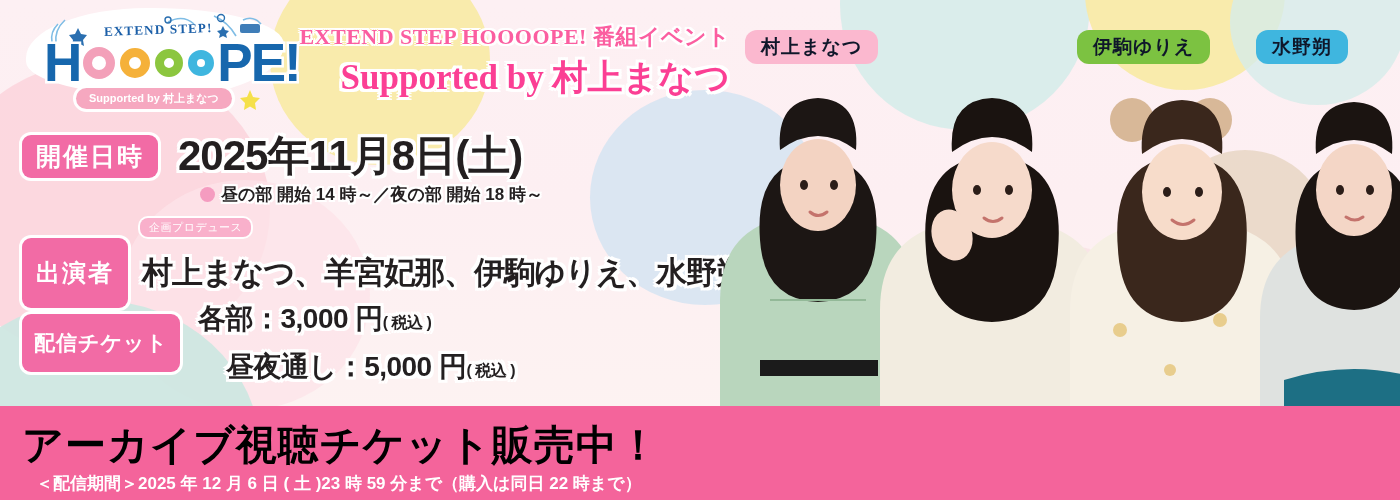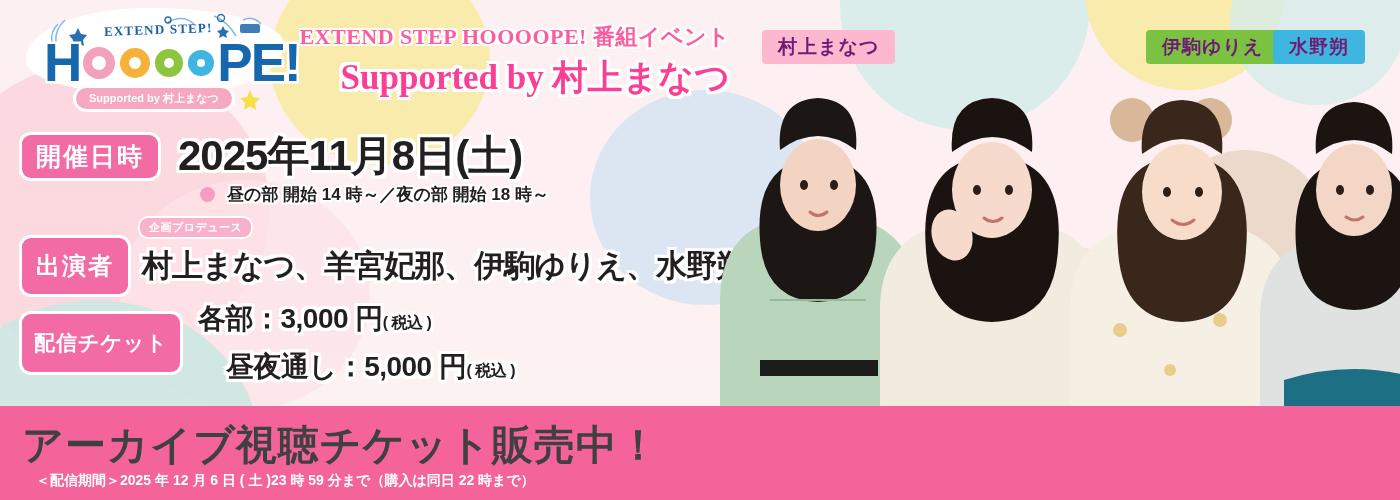--- a/index.html
+++ b/index.html
@@ -58,57 +58,57 @@
     border-radius:9px;text-align:center;box-shadow:0 0 0 3px #fff;}
   .row{position:absolute;display:flex;align-items:center;}
 
   .row-date{left:22px;top:128px;}
   .tag-date{font-size:25px;padding:5px 14px;letter-spacing:2px;}
   .date-main{margin-left:20px;font-size:42px;font-weight:bold;color:#231f20;
     letter-spacing:-1px;
     text-shadow:-3px -3px 0 #fff,3px -3px 0 #fff,-3px 3px 0 #fff,3px 3px 0 #fff,
       0 -3px 0 #fff,0 3px 0 #fff,-3px 0 0 #fff,3px 0 0 #fff;}
   .date-sub{position:absolute;left:200px;top:183px;font-size:17px;font-weight:bold;color:#231f20;
-    display:flex;align-items:center;gap:12px;
+    display:flex;align-items:center;gap:6px;
     text-shadow:-2px -2px 0 #fff,2px -2px 0 #fff,-2px 2px 0 #fff,2px 2px 0 #fff,
       0 -2px 0 #fff,0 2px 0 #fff,-2px 0 0 #fff,2px 0 0 #fff;justify-content:center;}
   .dot{width:15px;height:15px;border-radius:50%;background:#f59cc0;display:inline-block;}
 
   .mini-tag{position:absolute;left:140px;top:218px;background:#f9b0cb;color:#fff;
-    font-size:11px;font-weight:bold;border-radius:8px;padding:2px 9px;
+    font-size:11px;font-weight:normal;border-radius:8px;padding:2px 9px;
     box-shadow:0 0 0 2px #fff;letter-spacing:.5px;text-align:center;}
 
   .row-cast{left:22px;top:238px;}
-  .tag-cast{font-size:24px;padding:12px 14px;letter-spacing:2px;}
+  .tag-cast{font-size:24px;padding:19px 14px;letter-spacing:2px;}
   .cast-names{margin-left:14px;font-size:31px;font-weight:bold;color:#231f20;letter-spacing:-1px;
     text-shadow:-3px -3px 0 #fff,3px -3px 0 #fff,-3px 3px 0 #fff,3px 3px 0 #fff,
       0 -3px 0 #fff,0 3px 0 #fff,-3px 0 0 #fff,3px 0 0 #fff;}
 
   .row-ticket{left:22px;top:300px;}
   .tag-ticket{font-size:21px;padding:15px 12px;letter-spacing:1px;}
   .price-block{margin-left:18px;}
   .price{font-size:28px;font-weight:bold;color:#231f20;letter-spacing:-.5px;white-space:nowrap;
     text-shadow:-3px -3px 0 #fff,3px -3px 0 #fff,-3px 3px 0 #fff,3px 3px 0 #fff,
       0 -3px 0 #fff,0 3px 0 #fff,-3px 0 0 #fff,3px 0 0 #fff;}
   .price .tax{font-size:16px;}
   .price2{margin-top:10px;margin-left:28px;}
 
   
-  .nametag{position:absolute;top:30px;color:#701a75;font-weight:bold;font-size:19px;
-    border-radius:4px;padding:4px 16px;letter-spacing:1px;white-space:nowrap;margin-left:17px;}
+  .nametag{position:absolute;top:30px;color:#0f172a;font-weight:bold;font-size:19px;
+    border-radius:12px;padding:4px 16px;letter-spacing:1px;white-space:nowrap;}
   .nt0{left:745px;background:#fbb8cf;}
   .nt1{left:913px;background:#f5ad1b;}
-  .nt2{left:1129px;background:#7cc241;}
+  .nt2{left:1077px;background:#7cc241;}
   .nt3{left:1256px;background:#3fb6df;}
 
   
   .bottom{position:absolute;left:0;top:406px;width:1400px;height:94px;background:#f4649b;z-index:6;}
-  .bottom-main{position:absolute;left:22px;top:12px;font-size:41px;font-weight:bold;color:#404040;
+  .bottom-main{position:absolute;left:22px;top:12px;font-size:41px;font-weight:bold;color:#000000;
     letter-spacing:1px;white-space:nowrap;}
-  .bottom-sub{position:absolute;left:36px;top:66px;font-size:14px;font-weight:bold;color:#fff;
+  .bottom-sub{position:absolute;left:36px;top:66px;font-size:17px;font-weight:bold;color:#fff;
     letter-spacing:0px;white-space:nowrap;}
 
   
   .photos{position:absolute;left:700px;top:0;width:700px;height:500px;z-index:5;}
 </style>
 </head>
 <body>
 
 <div class="banner">
 

